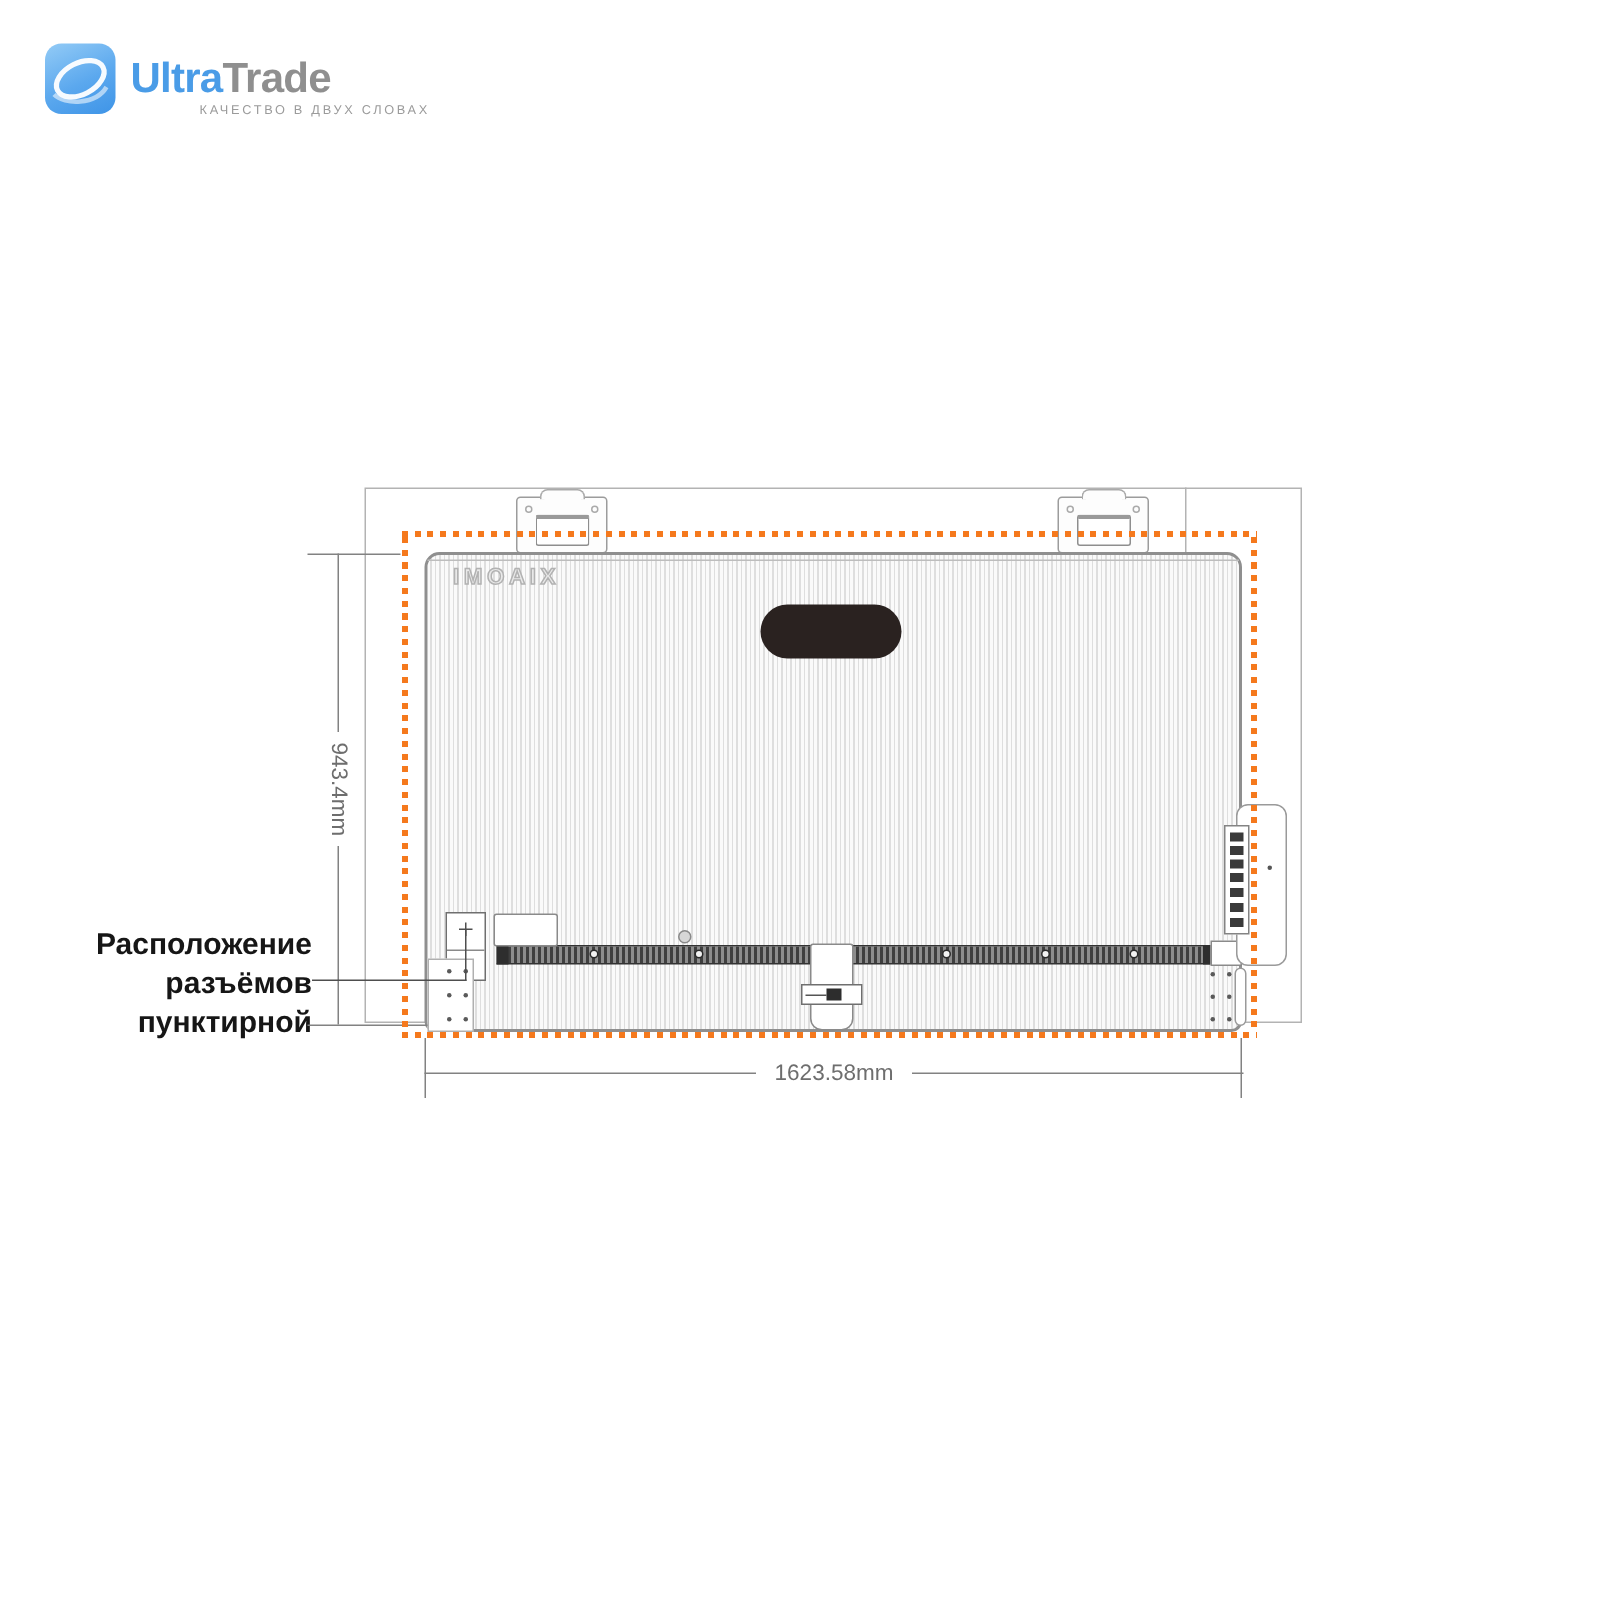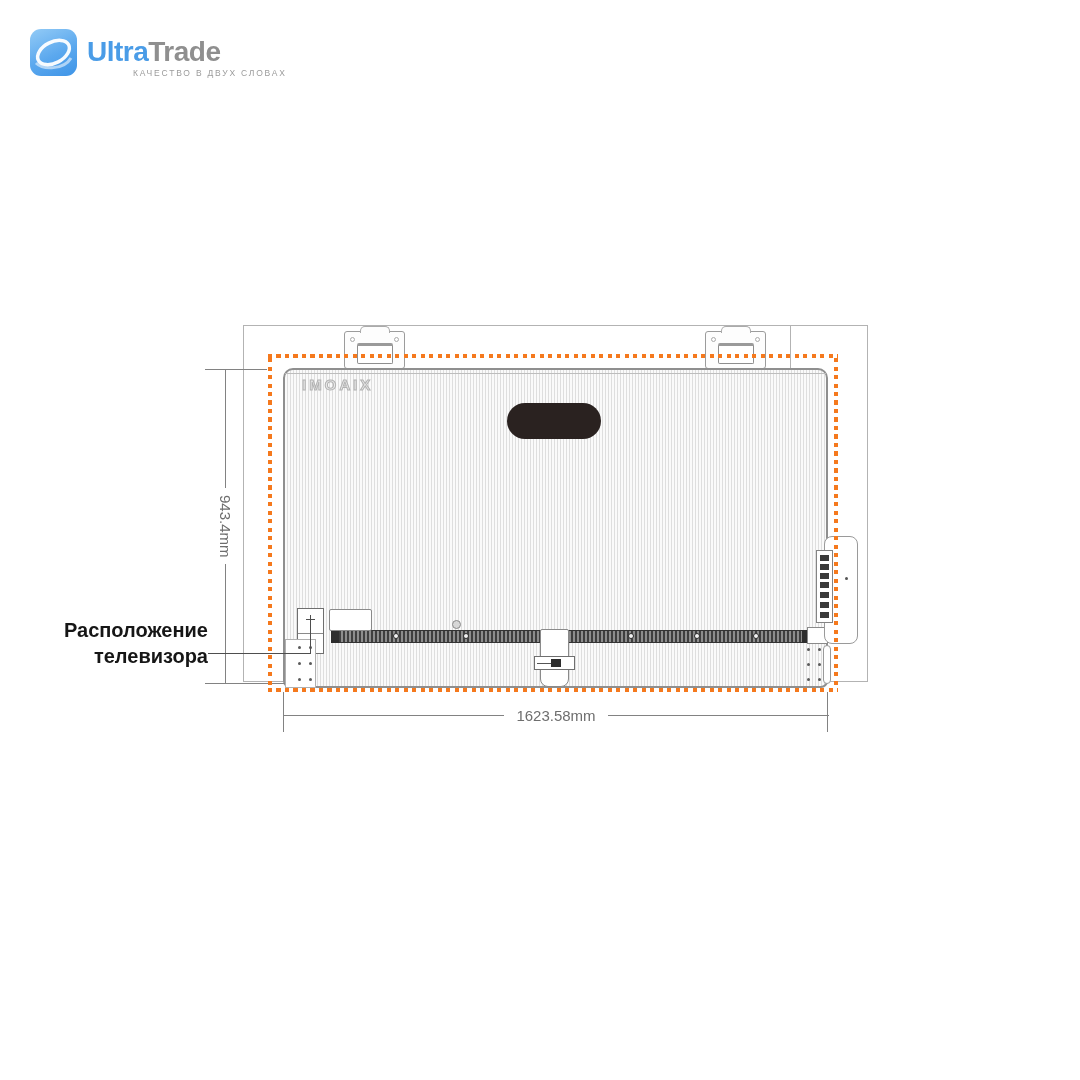--- a/index.html
+++ b/index.html
@@ -220,20 +220,21 @@
   <div class="abs dim-h-wrap">
     <div class="seg"></div>
     <div class="dim-h-label">1623.58mm</div>
     <div class="seg"></div>
   </div>
   <div class="abs dimline" style="left:283px; top:692px; width:1px; height:40px; z-index:20;"></div>
   <div class="abs dimline" style="left:827px; top:692px; width:1px; height:40px; z-index:20;"></div>
 
   <div class="abs callout">
     <div>Расположение</div>
-    <div>телевизора</div>
+    <div>разъёмов</div>
+    <div>пунктирной</div>
   </div>
   <div class="abs leader" style="left:208px; top:653px; width:103px; height:1px;"></div>
   <div class="abs leader" style="left:310px; top:620px; width:1px; height:34px;"></div>
   <div class="abs cross-h"></div>
   <div class="abs cross-v"></div>
 
 </div>
 
 </body></html>

